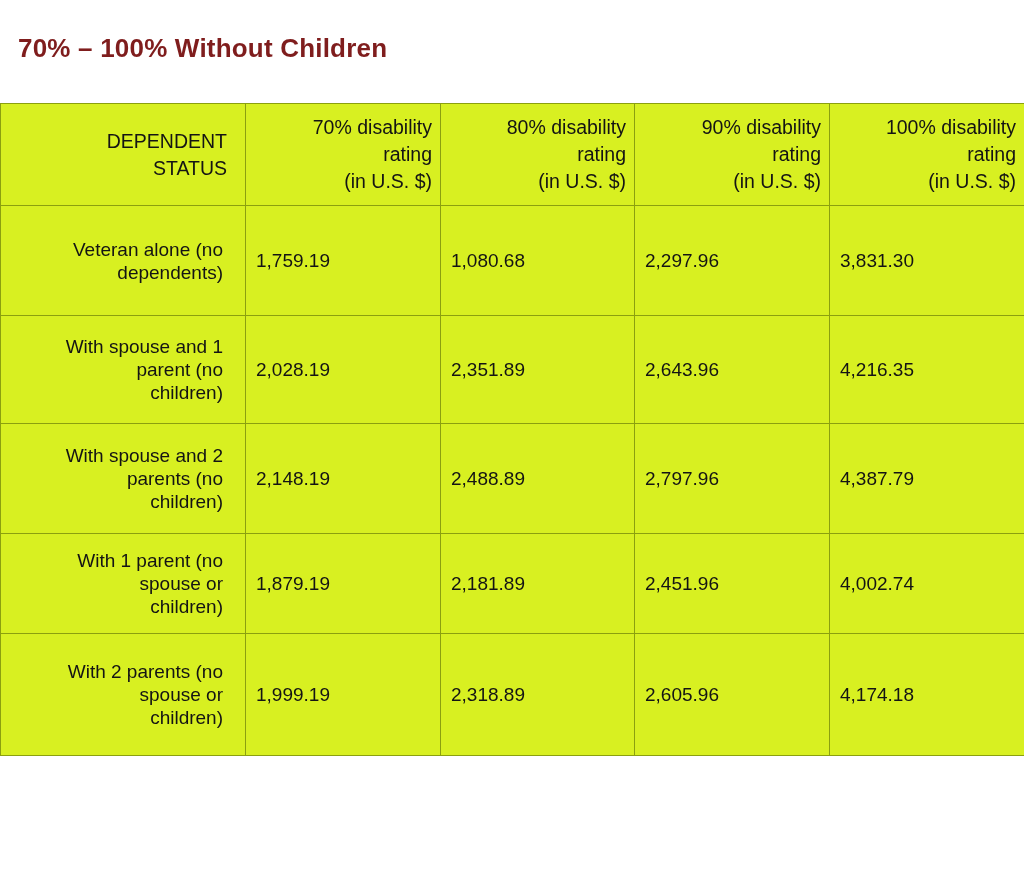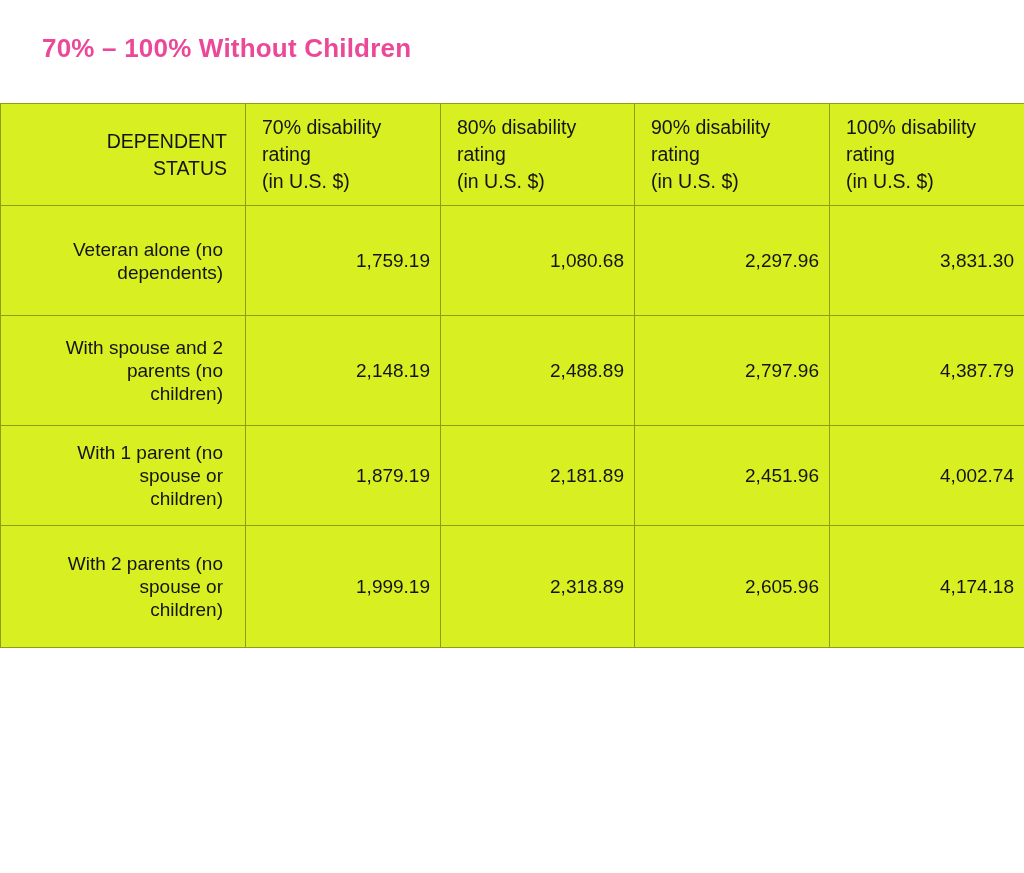--- a/index.html
+++ b/index.html
@@ -19,23 +19,22 @@
     background: #ffffff;
     overflow: hidden;
   }
   .page-title {
     position: absolute;
     left: 18px;
     top: 33px;
     font-size: 26px;
     font-weight: 700;
     letter-spacing: 0.2px;
-    color: #ec4899;
+    color: #7f1d1d;
     white-space: nowrap;
-    margin-left: 24px;
   }
   table.rates {
     position: absolute;
     top: 103px;
     left: 0;
     width: 1024px;
     border-collapse: collapse;
     table-layout: fixed;
   }
   table.rates th,
@@ -43,35 +42,35 @@
     background: #d8f021;
     border: 1px solid #8ba00f;
     vertical-align: middle;
     white-space: pre-line;
     color: #141414;
   }
   th.col-header {
     font-weight: 400;
     font-size: 19.5px;
     line-height: 27px;
-    text-align: left;
+    text-align: right;
     padding: 6px 8px 6px 16px;
   }
   th.col-header.first {
     text-align: right;
     padding: 6px 18px;
   }
   td.row-label {
     text-align: right;
     font-size: 19px;
     line-height: 23px;
     padding: 4px 22px;
   }
   td.value-cell {
-    text-align: right;
+    text-align: left;
     font-size: 19px;
     padding: 4px 10px;
   }
 </style>
 </head>
 <body>
 
 <div class="page">
 
   <div class="page-title">70% – 100% Without Children</div>
@@ -102,20 +101,29 @@
 (in U.S. $)</th>
     </tr>
     <tr style="height:110px">
       <td class="row-label">Veteran alone (no
 dependents)</td>
       <td class="value-cell">1,759.19</td>
       <td class="value-cell">1,080.68</td>
       <td class="value-cell">2,297.96</td>
       <td class="value-cell">3,831.30</td>
     </tr>
+    <tr style="height:108px">
+      <td class="row-label">With spouse and 1
+parent (no
+children)</td>
+      <td class="value-cell">2,028.19</td>
+      <td class="value-cell">2,351.89</td>
+      <td class="value-cell">2,643.96</td>
+      <td class="value-cell">4,216.35</td>
+    </tr>
     <tr style="height:110px">
       <td class="row-label">With spouse and 2
 parents (no
 children)</td>
       <td class="value-cell">2,148.19</td>
       <td class="value-cell">2,488.89</td>
       <td class="value-cell">2,797.96</td>
       <td class="value-cell">4,387.79</td>
     </tr>
     <tr style="height:100px">

